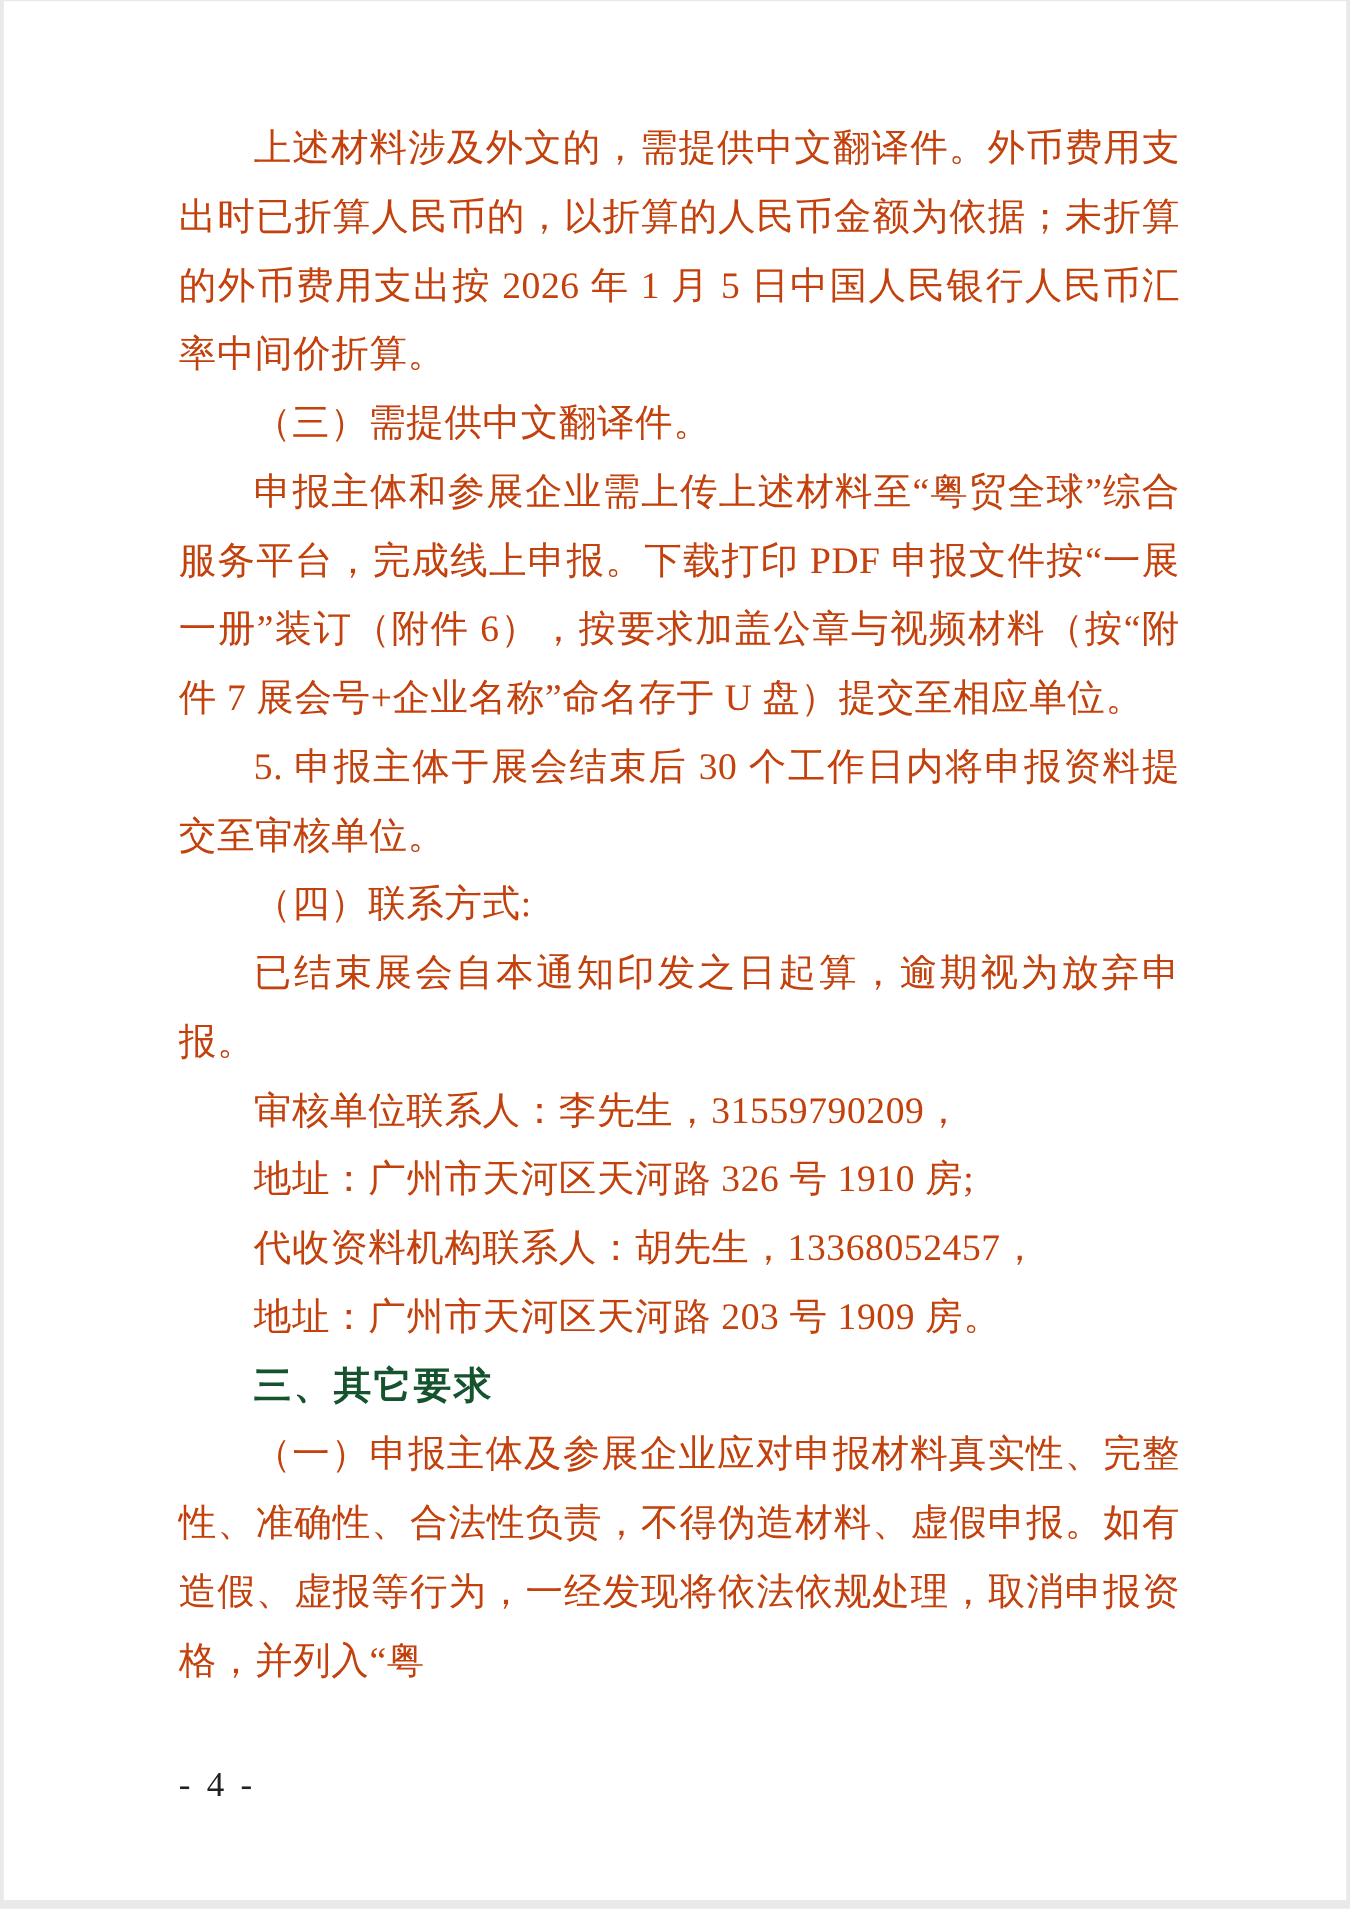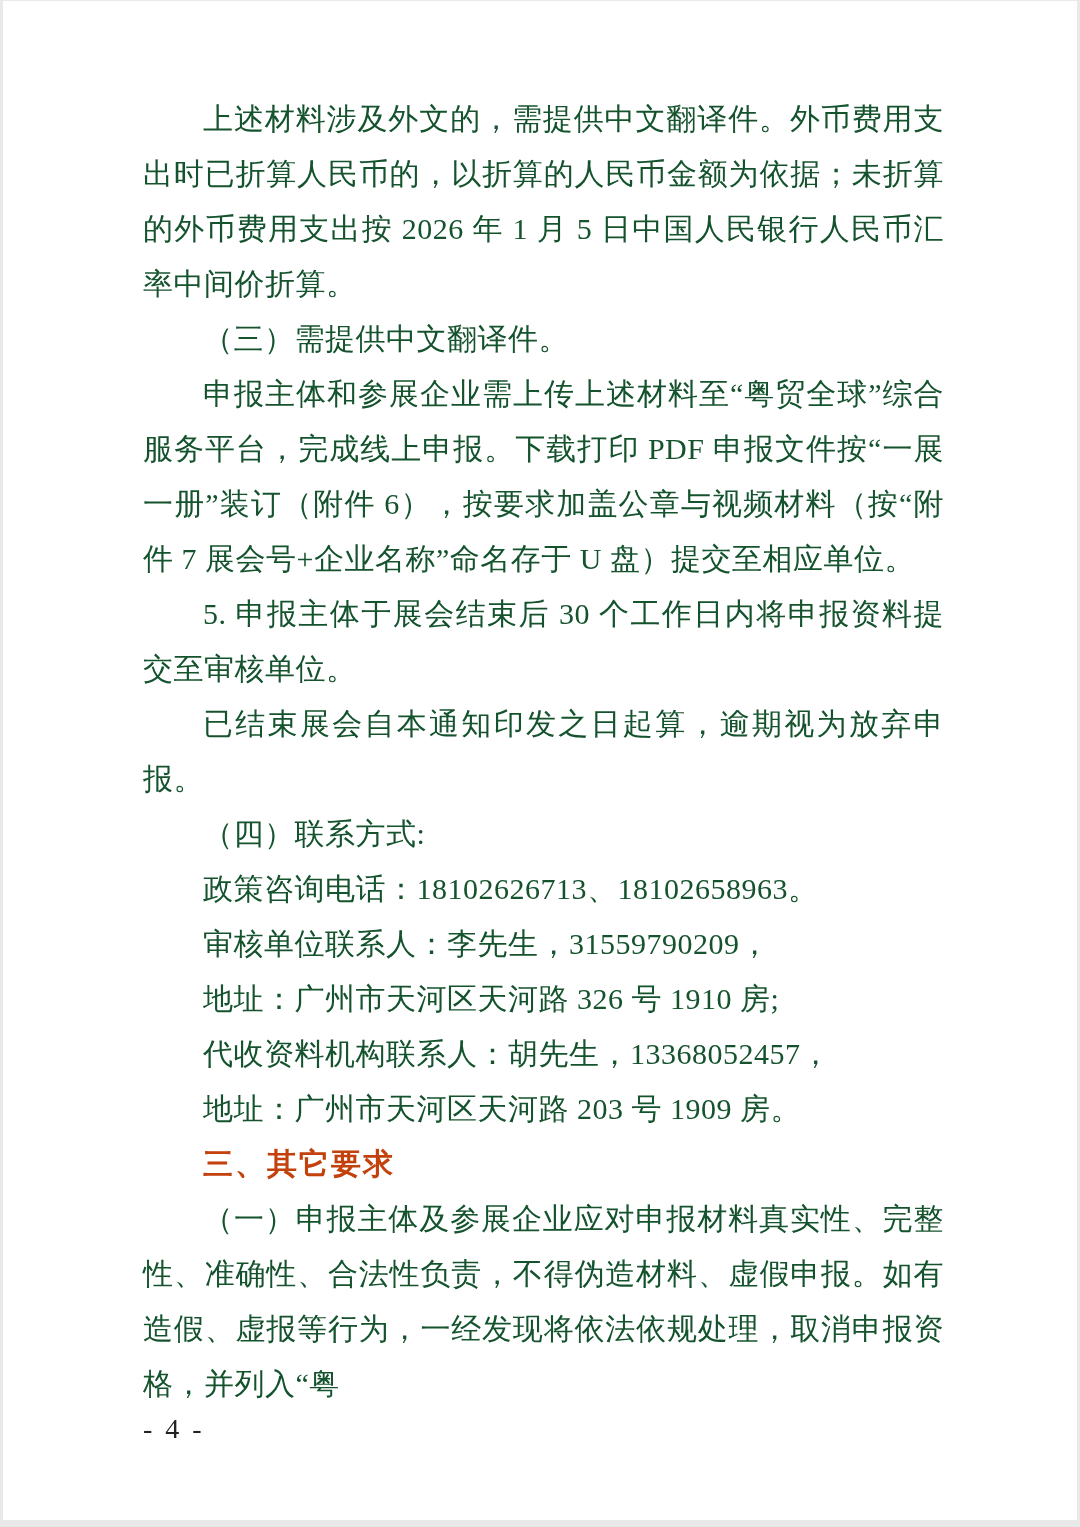--- a/index.html
+++ b/index.html
@@ -25,31 +25,31 @@
   .content {
     position: absolute;
     left: 140px;
     right: 133px;
     top: 90px;
   }
   .para {
     margin: 0;
     font-size: 30px;
     line-height: 55px;
-    color: #14532d;
+    color: #c2410c;
     text-align: justify;
     text-indent: 2em;
     letter-spacing: 0.5px;
     word-break: break-all;
     font-family: "Liberation Serif", "DejaVu Serif", serif;
   }
   .para.heading {
     font-family: "Liberation Sans", "DejaVu Sans", sans-serif;
     font-weight: bold;
-    color: #c2410c;
+    color: #14532d;
     letter-spacing: 2px;
   }
   .footer-pagenum {
     position: absolute;
     left: 140px;
     top: 1412px;
     font-size: 28px;
     color: #222222;
     letter-spacing: 3px;
     font-family: "Liberation Serif", "DejaVu Serif", serif;
@@ -57,23 +57,22 @@
 </style>
 </head>
 <body>
 
 <div class="page">
   <div class="content">
     <p class="para">上述材料涉及外文的，需提供中文翻译件。外币费用支出时已折算人民币的，以折算的人民币金额为依据；未折算的外币费用支出按 2026 年 1 月 5 日中国人民银行人民币汇率中间价折算。</p>
     <p class="para">（三）需提供中文翻译件。</p>
     <p class="para">申报主体和参展企业需上传上述材料至“粤贸全球”综合服务平台，完成线上申报。下载打印 PDF 申报文件按“一展一册”装订（附件 6），按要求加盖公章与视频材料（按“附件 7 展会号+企业名称”命名存于 U 盘）提交至相应单位。</p>
     <p class="para">5. 申报主体于展会结束后 30 个工作日内将申报资料提交至审核单位。</p>
+    <p class="para">（四）联系方式:</p>
     <p class="para">已结束展会自本通知印发之日起算，逾期视为放弃申报。</p>
-    <p class="para">（四）联系方式:</p>
-    <p class="para">政策咨询电话：18102626713、18102658963。</p>
     <p class="para">审核单位联系人：李先生，31559790209，</p>
     <p class="para">地址：广州市天河区天河路 326 号 1910 房;</p>
     <p class="para">代收资料机构联系人：胡先生，13368052457，</p>
     <p class="para">地址：广州市天河区天河路 203 号 1909 房。</p>
     <p class="para heading">三、其它要求</p>
     <p class="para">（一）申报主体及参展企业应对申报材料真实性、完整性、准确性、合法性负责，不得伪造材料、虚假申报。如有造假、虚报等行为，一经发现将依法依规处理，取消申报资格，并列入“粤</p>
   </div>
   <div class="footer-pagenum">- 4 -</div>
 </div>
 

